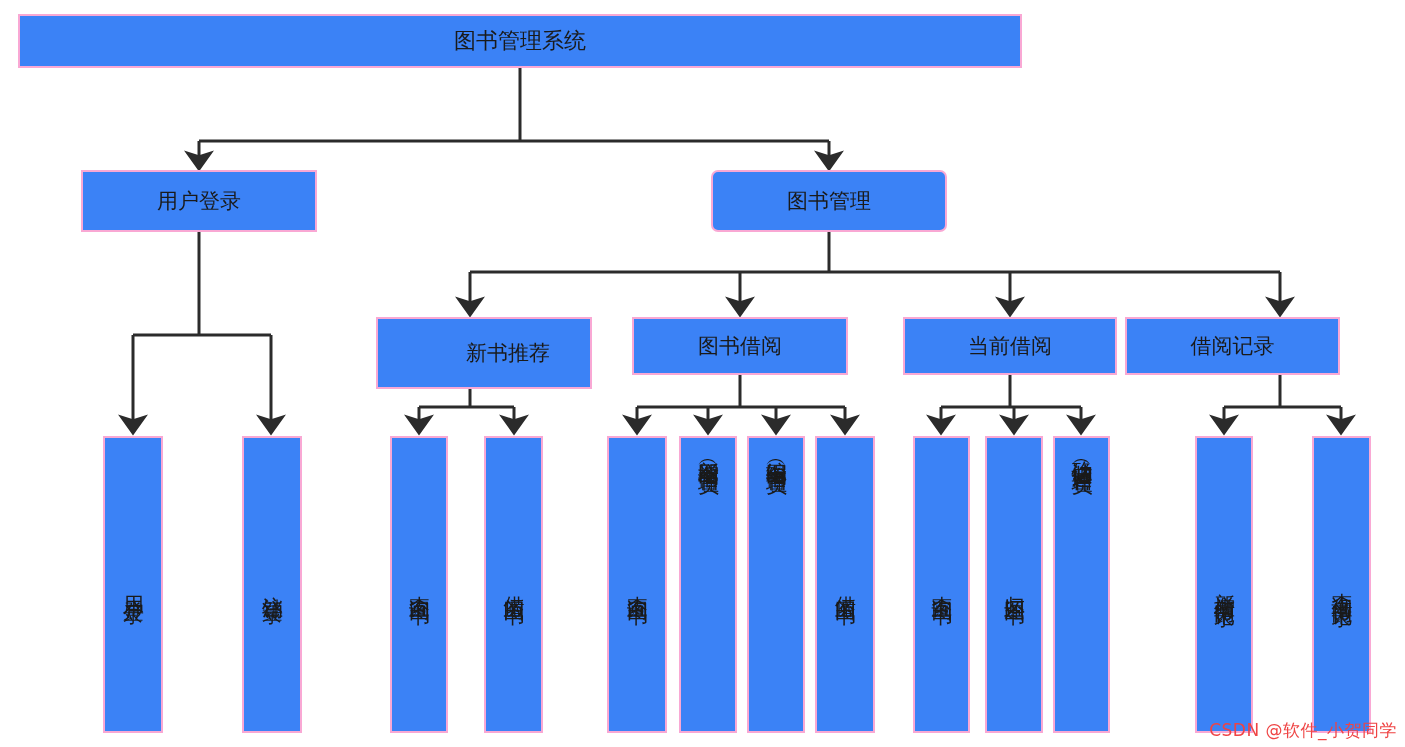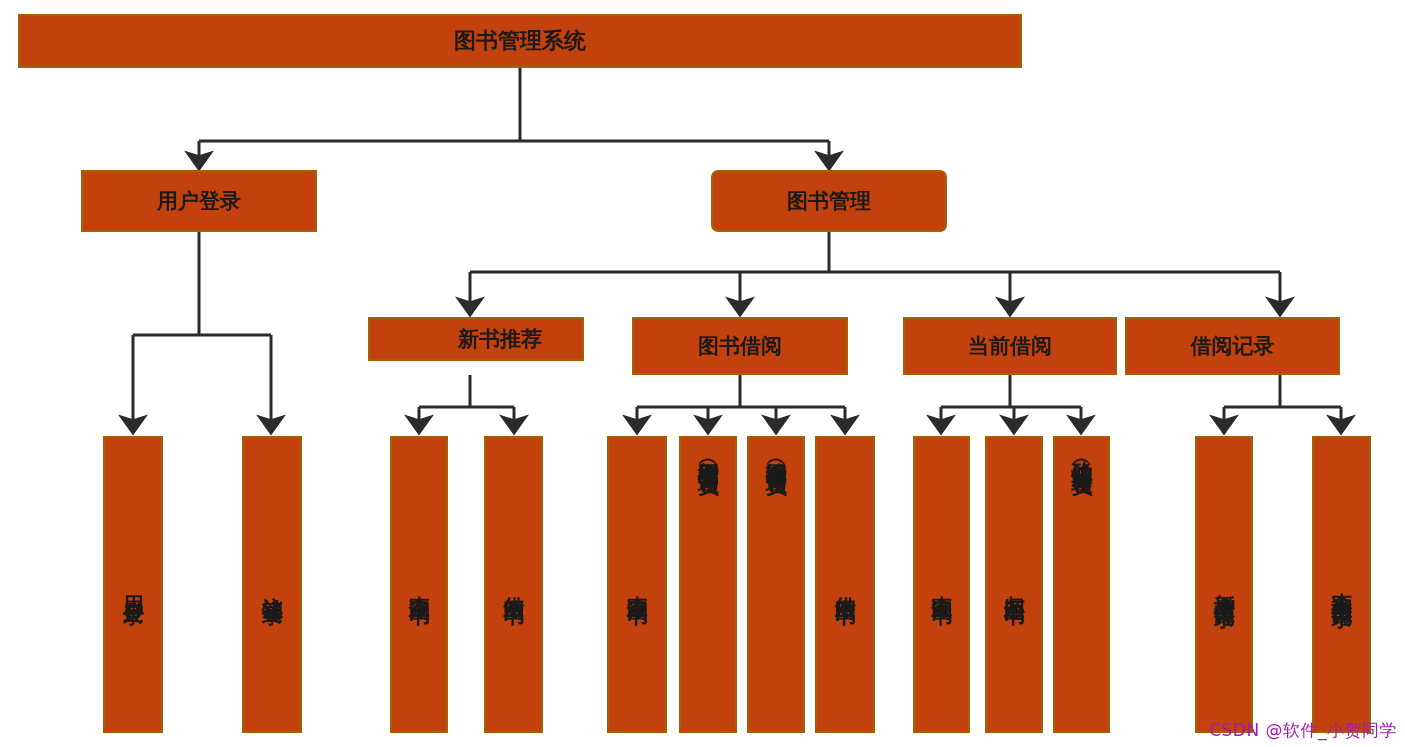--- a/index.html
+++ b/index.html
@@ -23,27 +23,26 @@
     position: absolute;
     left: 0;
     top: 0;
     width: 1405px;
     height: 747px;
     pointer-events: none;
   }
   .node {
     position: absolute;
     box-sizing: border-box;
-    background: #c2410c;
-    border: 2px solid #a16207;
+    background: #3b82f6;
+    border: 2px solid #f9a8d4;
     display: flex;
     align-items: center;
     justify-content: center;
     overflow: hidden;
-    font-weight: bold;
   }
   .node-label {
     color: #1a1a1a;
     line-height: 1.15;
     white-space: nowrap;
     text-align: center;
   }
   .h-node .node-label {
     font-size: 21px;
   }
@@ -67,21 +66,21 @@
   }
   .v-node.centered {
     align-items: center;
     padding-top: 0;
   }
   .watermark {
     position: absolute;
     right: 8px;
     bottom: 5px;
     font-size: 17px;
-    color: #a21caf;
+    color: #ef4444;
     letter-spacing: 0.5px;
     white-space: nowrap;
   }
 </style>
 </head>
 <body>
 
 <div id="diagram-root">
 
   <svg class="wires" viewBox="0 0 1405 747" xmlns="http://www.w3.org/2000/svg">
@@ -139,21 +138,21 @@
     <span class="node-label">图书管理系统</span>
   </div>
 
   <div class="node h-node" style="left:81px; top:170px; width:236px; height:62px;">
     <span class="node-label">用户登录</span>
   </div>
   <div class="node h-node" style="left:711px; top:170px; width:236px; height:62px;border-radius:7px;">
     <span class="node-label">图书管理</span>
   </div>
 
-  <div class="node h-node" style="left:368px; top:317px; width:216px; height:44px;padding-left:48px;">
+  <div class="node h-node" style="left:376px; top:317px; width:216px; height:72px;padding-left:48px;">
     <span class="node-label">新书推荐</span>
   </div>
   <div class="node h-node" style="left:903px; top:317px; width:214px; height:58px;">
     <span class="node-label">当前借阅</span>
   </div>
   <div class="node h-node" style="left:632px; top:317px; width:216px; height:58px;">
     <span class="node-label">图书借阅</span>
   </div>
   <div class="node h-node" style="left:1125px; top:317px; width:215px; height:58px;">
     <span class="node-label">借阅记录</span>

